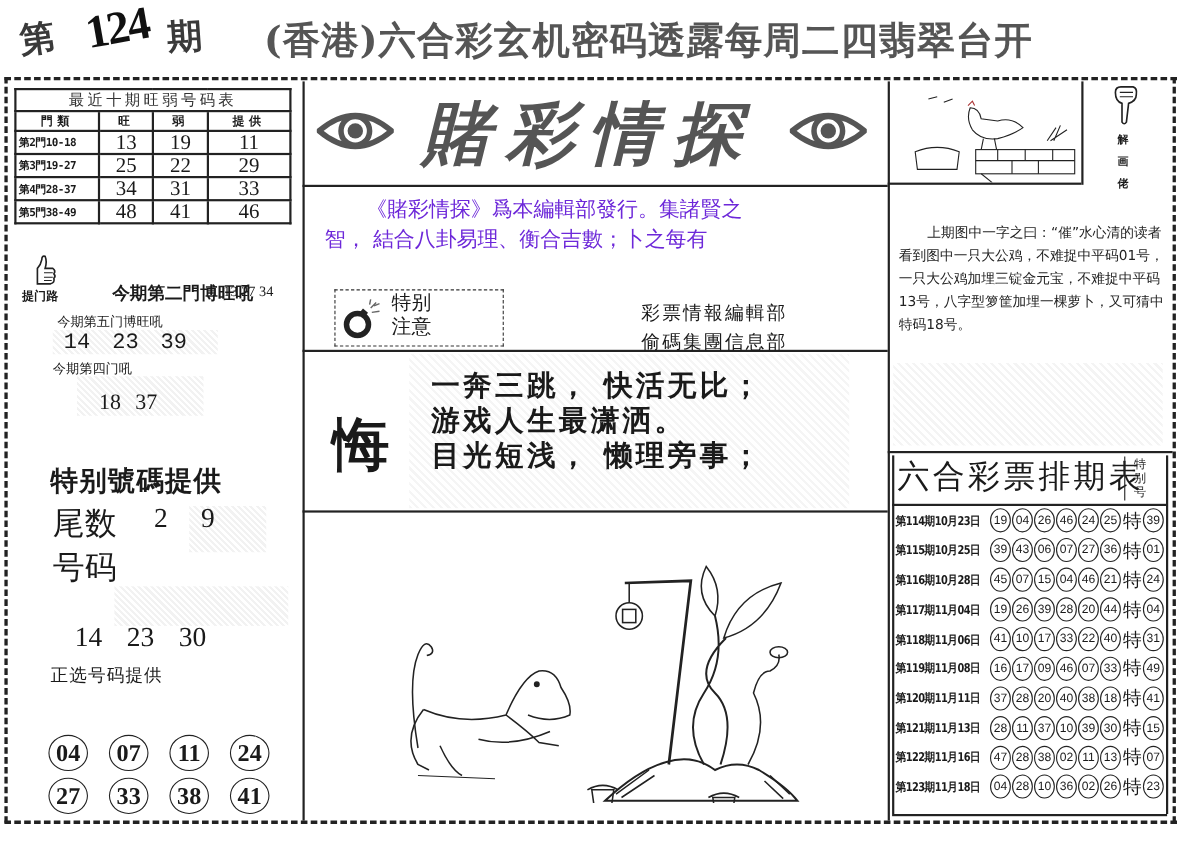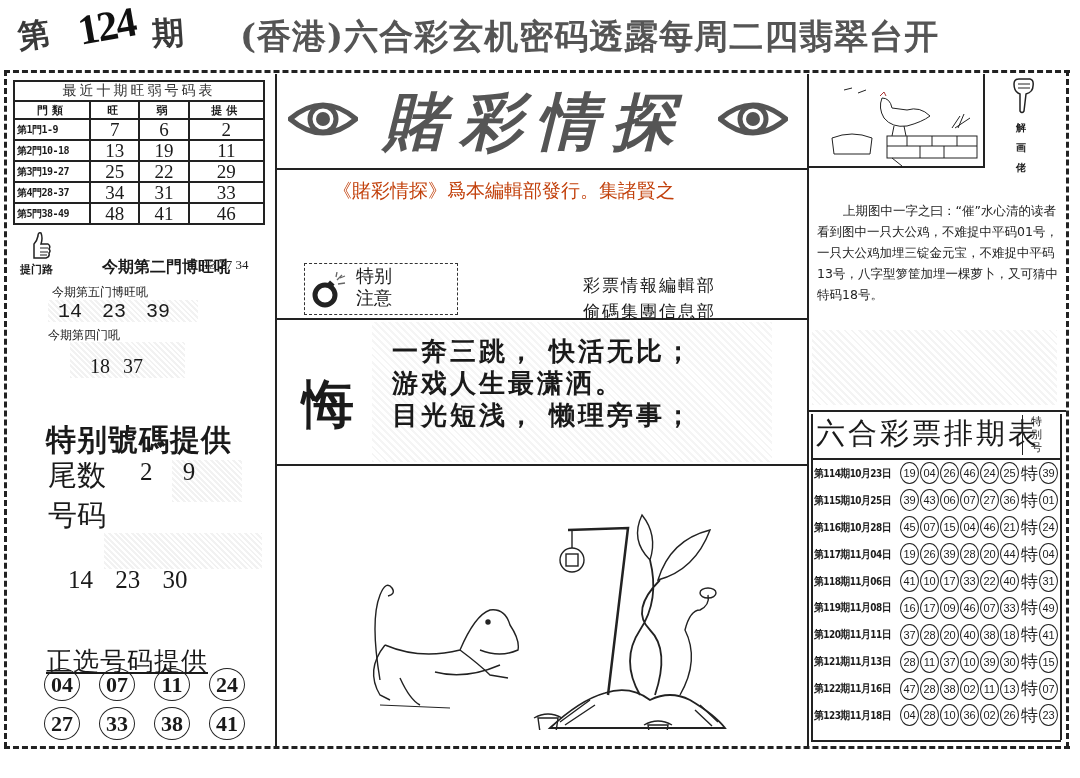--- a/index.html
+++ b/index.html
@@ -28,35 +28,35 @@
 
   .thumb-icon { position: absolute; left: 28px; top: 230px; width: 24px; height: 30px; }
   .tigers { position: absolute; left: 20px; top: 262px; font-size: 11px; font-weight: bold; font-family: "DejaVu Serif", serif; }
   .erlabel { position: absolute; left: 102px; top: 257px; font-size: 16px; font-weight: bold; font-family: "DejaVu Serif", serif; white-space: nowrap; }
   .ernums { position: absolute; left: 203px; top: 257px; font-family: "Liberation Serif", serif; font-size: 13px; white-space: nowrap; }
   .wulabel { position: absolute; left: 52px; top: 284px; font-size: 12px; font-family: "DejaVu Serif", serif; }
   .wunums { position: absolute; left: 58px; top: 300px; font-family: Liberation Mono, monospace; font-size: 20px; word-spacing: 8px; }
   .silabel { position: absolute; left: 48px; top: 327px; font-size: 12px; font-family: "DejaVu Serif", serif; text-align: right; }
   .sinums { position: absolute; left: 90px; top: 355px; font-family: "Liberation Serif", serif; font-size: 20px; word-spacing: 8px; }
 
-  .special-title { position: absolute; left: 46px; top: 420px; font-size: 30px; font-weight: bold; letter-spacing: 1px; font-family: "DejaVu Sans", sans-serif; }
+  .special-title { position: absolute; left: 46px; top: 420px; font-size: 25px; font-weight: bold; letter-spacing: 1px; font-family: "DejaVu Sans", sans-serif; }
   .weishu-label { position: absolute; left: 48px; top: 456px; font-size: 29px; font-family: "DejaVu Serif", serif; }
   .weishu-vals { position: absolute; left: 140px; top: 458px; font-family: "Liberation Serif", serif; font-size: 25px; word-spacing: 24px; }
   .haoma-label { position: absolute; left: 48px; top: 496px; font-size: 29px; font-family: "DejaVu Serif", serif; }
   .haoma-vals { position: absolute; left: 68px; top: 566px; font-family: "Liberation Serif", serif; font-size: 25px; word-spacing: 16px; }
   .shade { position: absolute; background: repeating-linear-gradient(45deg, #f2f2f2 0 2px, #ffffff 2px 4px); }
 
-  .zheng-title { position: absolute; left: 46px; top: 644px; font-size: 26px; letter-spacing: 1px; font-family: "DejaVu Sans", sans-serif; text-decoration: underline; }
+  .zheng-title { position: absolute; left: 46px; top: 604px; font-size: 16px; letter-spacing: 1px; font-family: "DejaVu Sans", sans-serif; }
   .ball-grid { position: absolute; left: 44px; top: 668px; width: 220px; display: grid; grid-template-columns: repeat(4, 55px); row-gap: 6px; }
   .ball { width: 36px; height: 33px; border: 1.5px solid #222; border-radius: 50%; display: flex; align-items: center; justify-content: center; font-family: "Liberation Serif", serif; font-weight: bold; font-size: 22px; }
 
   
   .eye { position: absolute; width: 70px; height: 44px; }
   .logo-title { position: absolute; left: 384px; top: 80px; font-family: "DejaVu Serif", serif; font-size: 62px; font-weight: bold; color: #555; letter-spacing: 14px; font-style: italic; white-space: nowrap; }
-  .intro { position: absolute; left: 295px; top: 176px; width: 505px; font-family: "DejaVu Serif", serif; font-size: 19px; line-height: 28px; color: #c2410c; }
+  .intro { position: absolute; left: 295px; top: 176px; width: 505px; font-family: "DejaVu Serif", serif; font-size: 19px; line-height: 28px; color: #6d28d9; }
   .intro p { white-space: nowrap; }
   .notice-box { position: absolute; left: 304px; top: 263px; width: 154px; height: 52px; border: 1.5px dashed #333; }
   .bomb-icon { position: absolute; left: 311px; top: 272px; width: 36px; height: 36px; }
   .notice-text { position: absolute; left: 356px; top: 265px; font-size: 18px; line-height: 22px; font-family: "DejaVu Sans", sans-serif; text-align: center; }
   .sign { position: absolute; left: 583px; top: 272px; font-family: "DejaVu Serif", serif; font-size: 17px; line-height: 26px; letter-spacing: 2px; }
 
   .poem-char { position: absolute; left: 302px; top: 370px; font-size: 52px; font-weight: bold; font-family: "DejaVu Serif", serif; }
   .poem { position: absolute; left: 392px; top: 335px; font-size: 26px; line-height: 32px; font-weight: bold; font-family: "DejaVu Sans", sans-serif; letter-spacing: 3px; white-space: nowrap; }
   .poem-shade { position: absolute; left: 372px; top: 322px; width: 400px; height: 140px; background: repeating-linear-gradient(45deg, #f5f5f5 0 2px, #ffffff 2px 5px); }
 
@@ -109,26 +109,20 @@
       <tr>
         <th colspan="4" class="cap">最近十期旺弱号码表</th>
       </tr>
   <tr>
     <td class="colh">門類</td>
     <td class="colh">旺</td>
     <td class="colh">弱</td>
     <td class="colh">提供</td>
   </tr>
   <tr>
-    <td class="rowh">第1門1-9</td>
-    <td class="val">7</td>
-    <td class="val">6</td>
-    <td class="val">2</td>
-  </tr>
-  <tr>
     <td class="rowh">第2門10-18</td>
     <td class="val">13</td>
     <td class="val">19</td>
     <td class="val">11</td>
   </tr>
   <tr>
     <td class="rowh">第3門19-27</td>
     <td class="val">25</td>
     <td class="val">22</td>
     <td class="val">29</td>
@@ -189,20 +183,21 @@
 </svg>
 <span class="logo-title">賭彩情探</span>
 <svg class="eye" style="left:718px; top:97px;" viewBox="0 0 70 44">
   <path d="M2 22 Q35 -6 68 22 Q35 50 2 22 Z" fill="#fff" stroke="#555" stroke-width="5"></path>
   <circle cx="35" cy="22" r="13" fill="#fff" stroke="#555" stroke-width="5"></circle>
   <circle cx="35" cy="22" r="7" fill="#555"></circle>
 </svg>
 
 <div class="intro">
   <p style="padding-left:38px;">《賭彩情探》爲本編輯部發行。集諸賢之</p>
+  <p>智， 結合八卦易理、衡合吉數；卜之每有</p>
 </div>
 <div class="notice-box"></div>
 <svg class="bomb-icon" viewBox="0 0 36 36">
   <circle cx="14" cy="23" r="10" fill="#fff" stroke="#222" stroke-width="5"></circle>
   <rect x="17" y="10" width="6" height="5" fill="#222" transform="rotate(40 20 12)"></rect>
   <path d="M26 8 L31 3 M27 12 L34 11 M25 5 L26 0 M29 6 L34 4" stroke="#666" stroke-width="1.3"></path>
 </svg>
 <div class="notice-text">
   <div>特别</div>
   <div>注意</div>

